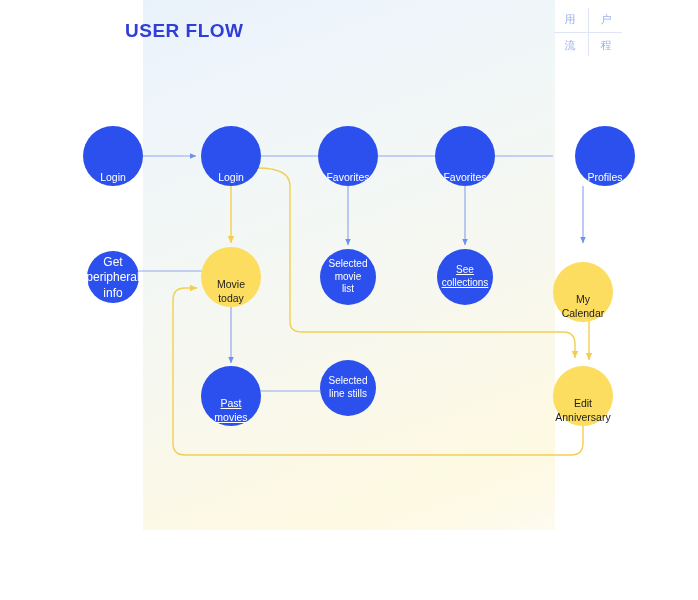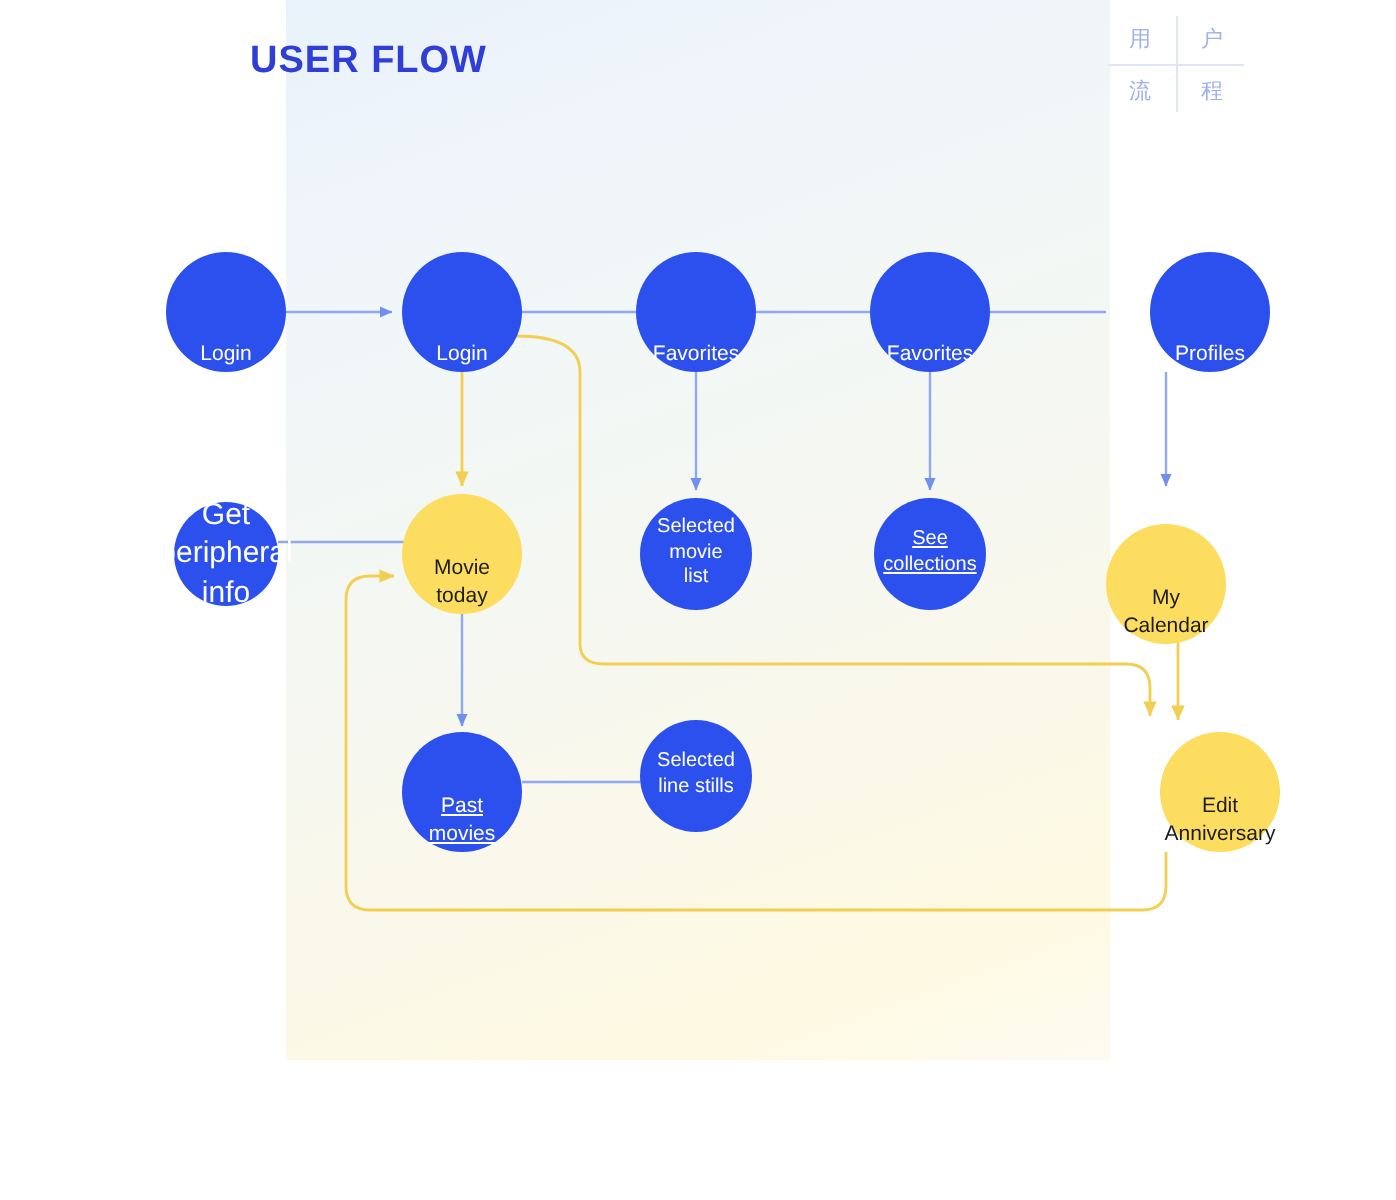--- a/index.html
+++ b/index.html
@@ -110,21 +110,21 @@
   .node.blue {
     background: #2b50ee;
     color: #ffffff;
   }
   .node.yellow {
     background: #fcdd5f;
     color: #1c1c1c;
   }
   .node.s-lg  { width: 60px; height: 60px; font-size: 10.5px; align-items: flex-end; }
   .node.s-md  { width: 56px; height: 56px; font-size: 10px; }
-  .node.s-sm  { width: 52px; height: 52px; font-size: 15px; }
+  .node.s-sm  { width: 52px; height: 52px; font-size: 12px; align-items: flex-end; }
 </style>
 </head>
 <body>
 
 <div id="canvas">
 
   <div id="backdrop"></div>
 
   <svg id="svg-layer" viewBox="0 0 698 600" xmlns="http://www.w3.org/2000/svg">
     <defs>
@@ -210,19 +210,19 @@
 Calendar</span>
       </div>
       <div class="node blue s-lg" style="left: 201px; top: 366px; text-decoration: underline;">
         <span class="node-label">Past
 movies</span>
       </div>
       <div class="node blue s-md" style="left: 320px; top: 360px;">
         <span class="node-label">Selected
 line stills</span>
       </div>
-      <div class="node yellow s-lg" style="left: 580px; top: 366px;">
+      <div class="node yellow s-lg" style="left: 553px; top: 366px;">
         <span class="node-label">Edit
 Anniversary</span>
       </div>
     </div>
 
 </div>
 
 </body></html>

